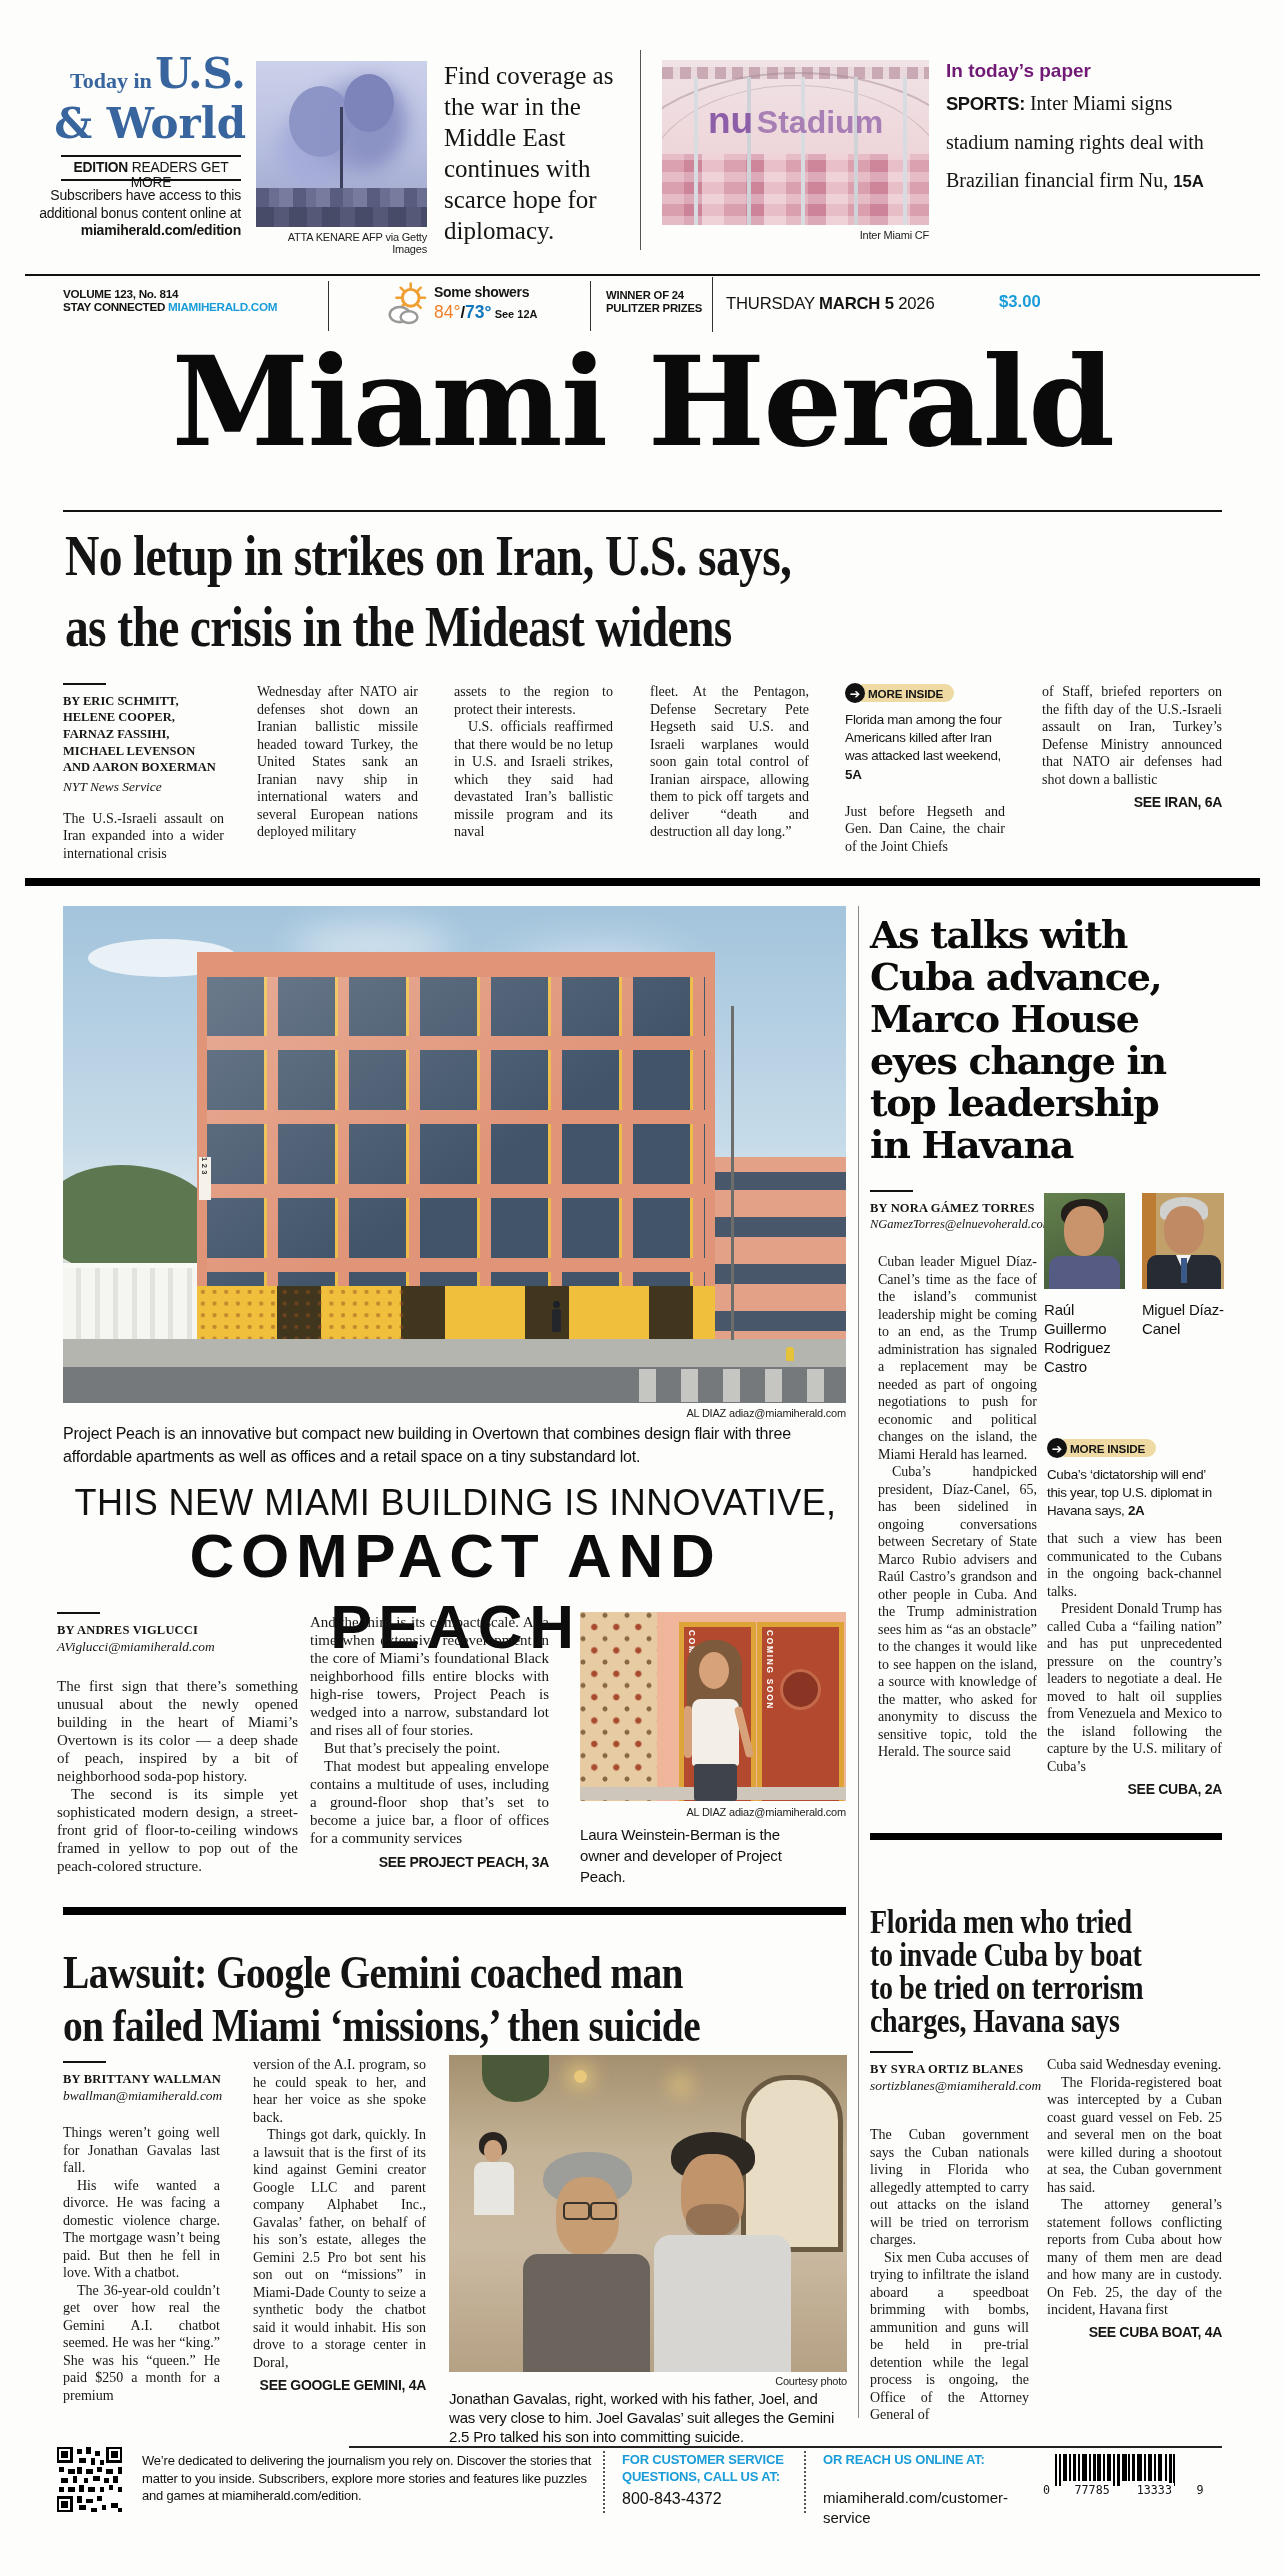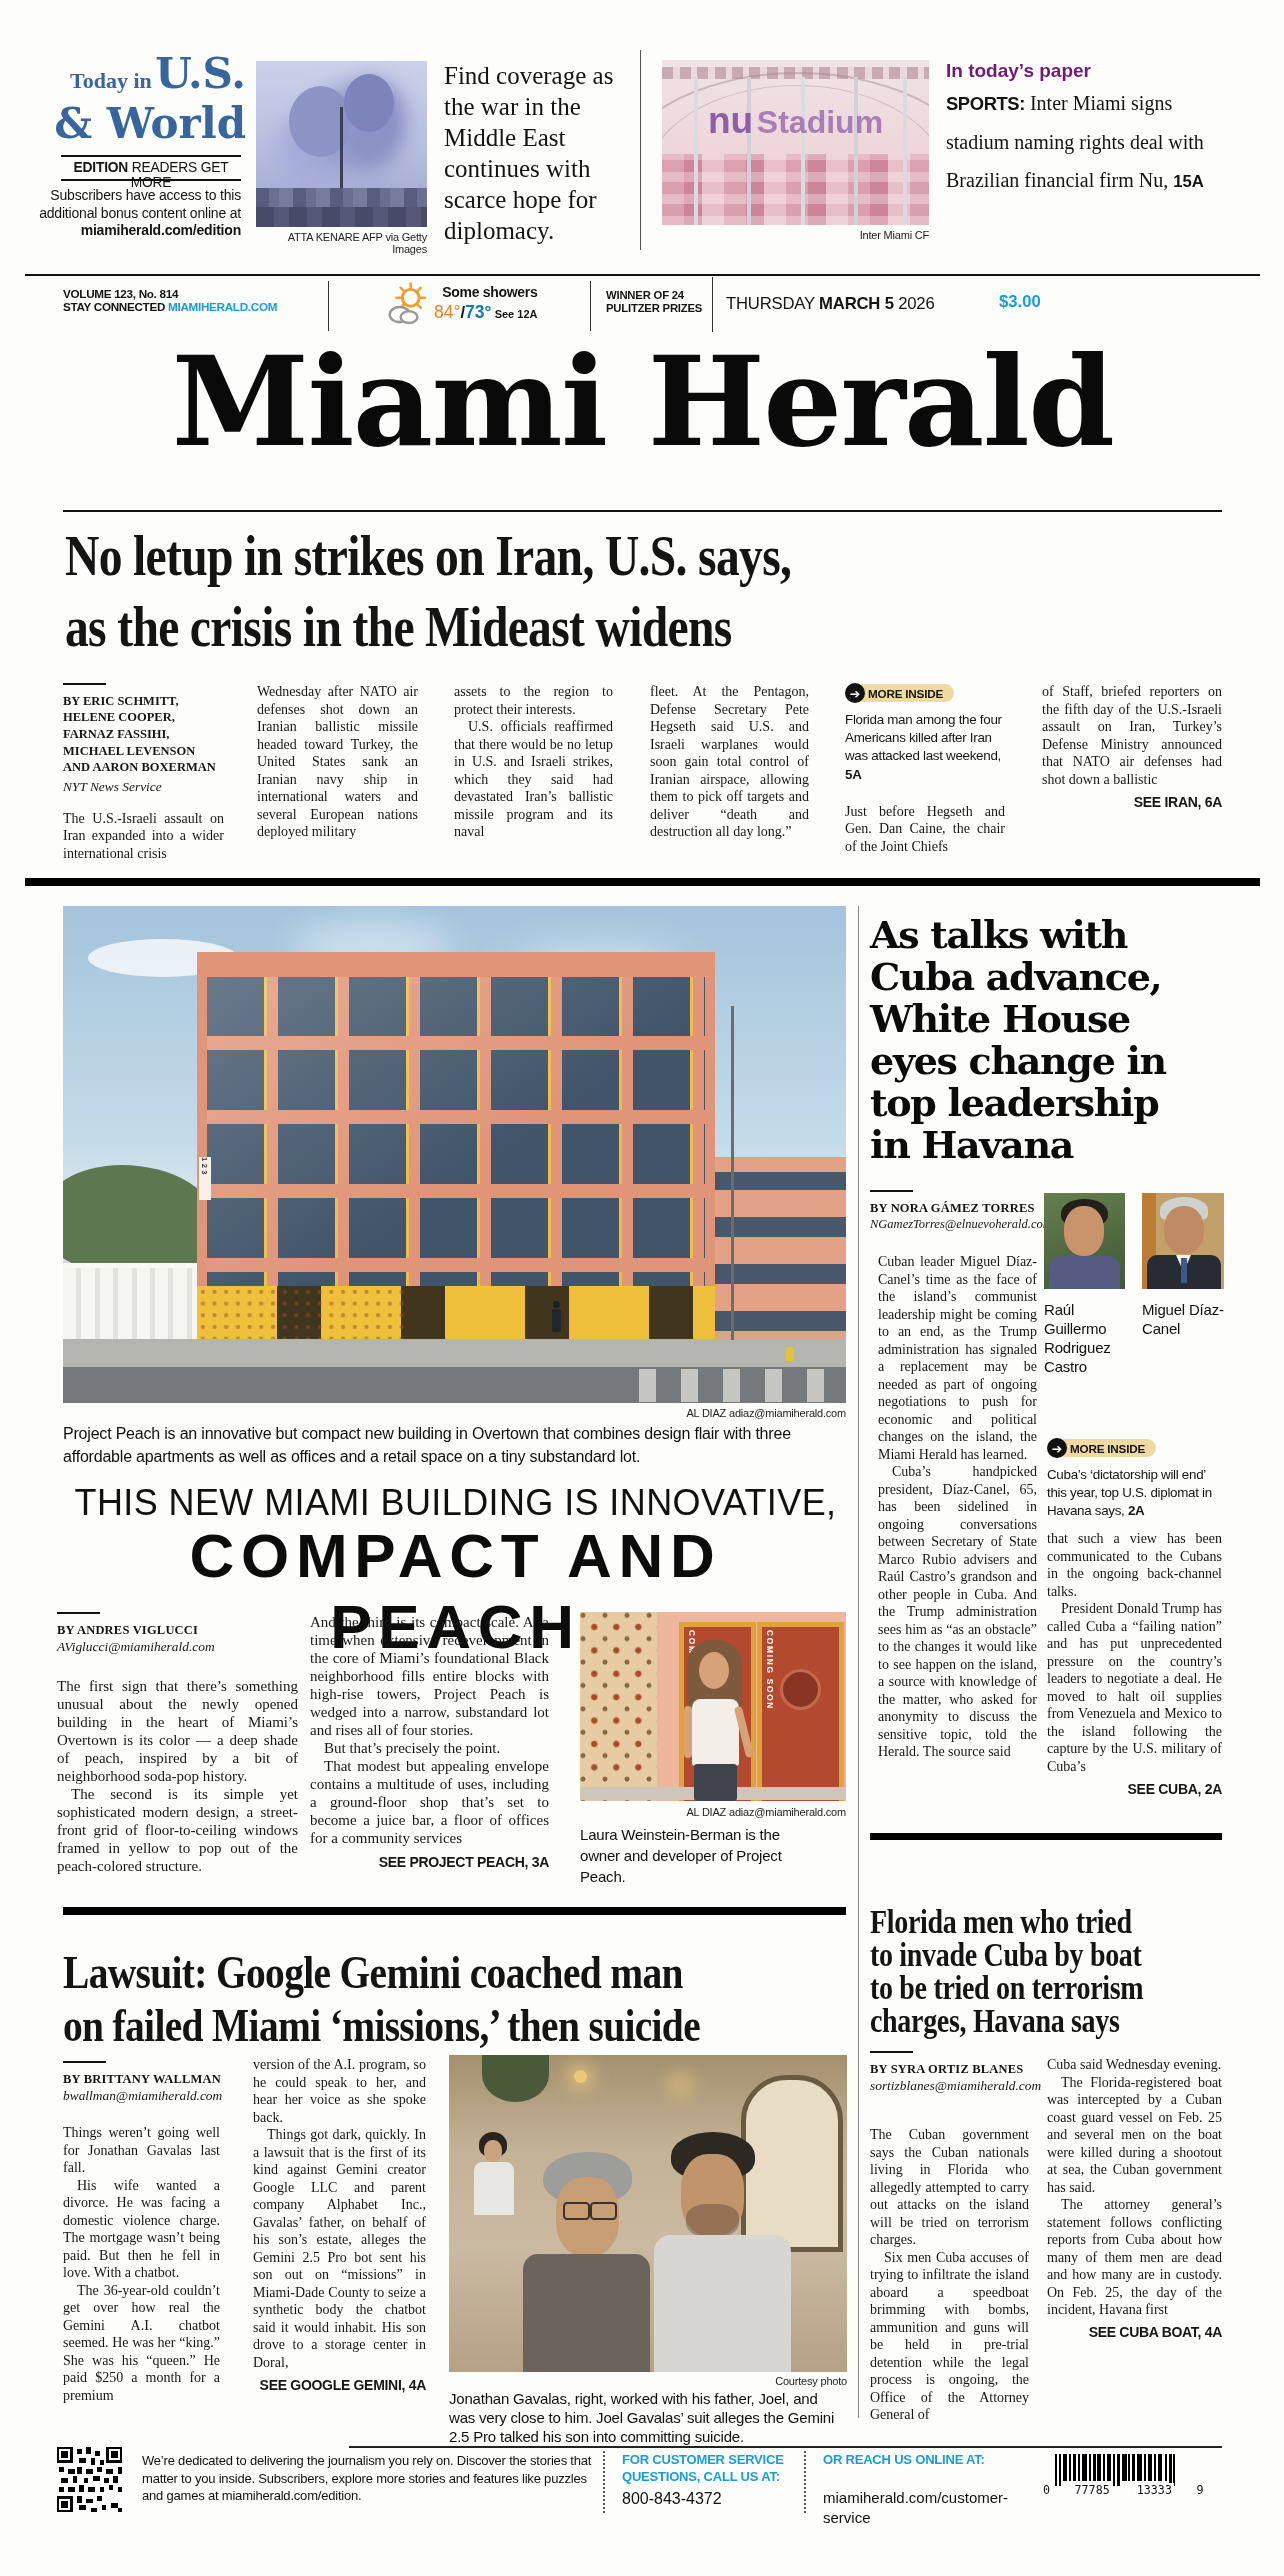--- a/index.html
+++ b/index.html
@@ -101,21 +101,21 @@
         <line x1="44" y1="20" x2="50" y2="20"></line>
       <line x1="21" y1="8" x2="25" y2="12"></line>
         <line x1="41" y1="28" x2="45" y2="32"></line>
       <line x1="45" y1="8" x2="41" y2="12"></line>
         <line x1="25" y1="28" x2="21" y2="32"></line>
     </g>
     <circle cx="33" cy="20" r="10" fill="none" stroke="#f0a032" stroke-width="3.5"></circle>
     <ellipse cx="20" cy="40" rx="12" ry="9" fill="#fff" stroke="#9a9a9a" stroke-width="3"></ellipse>
     <ellipse cx="31" cy="43" rx="10" ry="7" fill="#fff" stroke="#9a9a9a" stroke-width="3"></ellipse>
   </svg>
-  <div class="abs sans" style="left:434px;top:284px;text-align:right;">
+  <div class="abs sans" style="left:434px;top:284px;">
     <div style="font-size:14px;font-weight:bold;letter-spacing:-0.3px;">Some showers</div>
     <div style="margin-top:1.7px;">
       <span style="font-size:17.5px;font-weight:normal;color:#f07f28;">84°</span><span style="font-size:16.7px;font-weight:bold;">/</span><span style="font-size:17.5px;font-weight:bold;color:#1178be;">73°</span><span style="font-size:11px;font-weight:bold;"> See 12A</span>
     </div>
   </div>
   <div class="vrule" style="left:590px;top:281px;height:50px;background:#333;"></div>
   <div class="abs sans" style="left:606px;top:289px;font-size:11.3px;font-weight:700;line-height:13.4px;letter-spacing:-0.2px;">
     <div>WINNER OF 24</div>
     <div>PULITZER PRIZES</div>
   </div>
@@ -230,21 +230,21 @@
   <div class="credit" style="left:580px;top:1806px;width:266px;">AL DIAZ  adiaz@miamiherald.com</div>
   <div class="caption" style="left:580px;top:1824px;width:217px;font-size:15px;line-height:21px;">Laura Weinstein-Berman is the owner and developer of Project Peach.</div>
 
   <div class="thick" style="left:63px;top:1907px;width:783px;"></div>
 
   <div class="vrule" style="left:858px;top:906px;height:1512px;background:#888;"></div>
 
   <div class="abs" style="left:870px;top:914px;width:359px;font-family:'DejaVu Serif',serif;font-weight:bold;font-size:38px;line-height:42px;letter-spacing:-1.3px;color:#0b0b0b;">
     <div>As talks with</div>
     <div>Cuba advance,</div>
-    <div>White House</div>
+    <div>Marco House</div>
     <div>eyes change in</div>
     <div>top leadership</div>
     <div>in Havana</div>
   </div>
 
   <div class="byline" style="left:870px;top:1190px;width:180px;">
     <div class="rule"></div>
     <div class="name">BY NORA GÁMEZ TORRES</div>
     <div class="email" style="font-size:12.5px;">NGamezTorres@elnuevoherald.com</div>
   </div>

